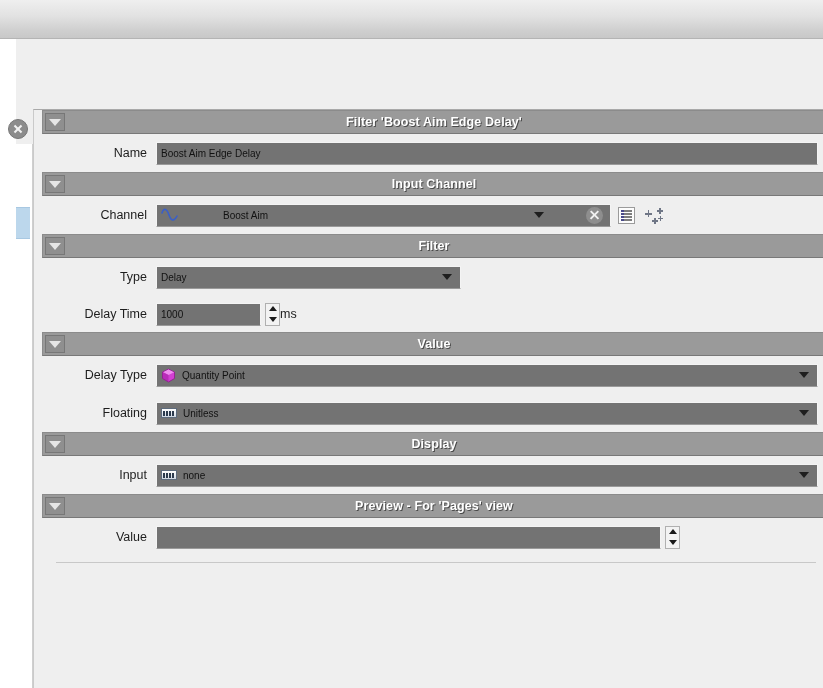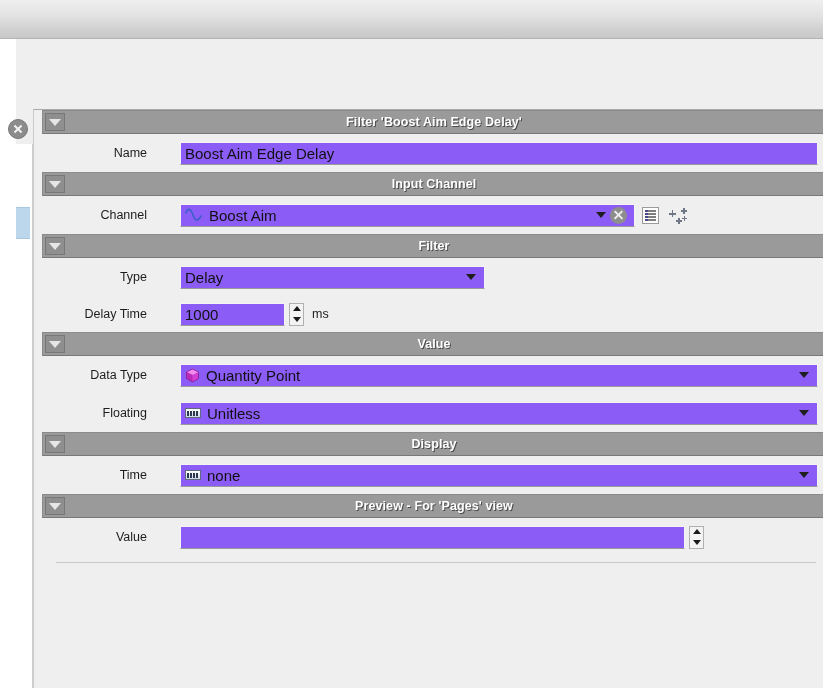--- a/index.html
+++ b/index.html
@@ -135,31 +135,30 @@
     font-size: 12.5px;
     color: #1d1d1d;
     box-sizing: border-box;
     flex: 0 0 auto;
   }
 
   
   .fld {
     position: relative;
     height: 23px;
-    background: #8b5cf6;
+    background: #737373;
     border: 1px solid #f4f4f4;
     border-bottom: 1px solid #9a9a9a;
     box-sizing: border-box;
     display: flex;
     align-items: center;
     padding: 0 4px;
-    font-size: 15px;
+    font-size: 10px;
     color: #111;
     overflow: hidden;
-    margin-left: 24px;
   }
   .fld.flex { flex: 1 1 auto; }
 
   .caret {
     width: 0; height: 0;
     border-left: 5px solid transparent;
     border-right: 5px solid transparent;
     border-top: 6px solid #1e1e1e;
     flex: 0 0 auto;
     margin-left: auto;
@@ -189,21 +188,20 @@
     border-right: 4px solid transparent;
     border-bottom: 5px solid #1a1a1a;
   }
   .spin .dn {
     width: 0; height: 0;
     border-left: 4px solid transparent;
     border-right: 4px solid transparent;
     border-top: 5px solid #1a1a1a;
   }
   .unit-txt {
-    margin-left: 8px;
     font-size: 12.5px;
     color: #1d1d1d;
   }
 
   
   .ic { flex: 0 0 auto; display: inline-flex; align-items: center; }
   .ic-wave { width: 18px; height: 14px; margin-right: 6px; }
   .ic-cube { width: 15px; height: 15px; margin-right: 6px; }
   .ic-ruler {
     width: 16px; height: 10px; margin-right: 6px;
@@ -323,21 +321,21 @@
 
     <div class="sec-header">
       <div class="twisty">
           <div class="tri"></div>
         </div>
       <div class="title">Input Channel</div>
     </div>
 
     <div class="row">
       <div class="lbl">Channel</div>
-      <div class="fld" style="width:455px;">
+      <div class="fld" style="width:455px;gap:38px;">
         <span class="ic ic-wave">
           <svg width="18" height="14" viewBox="0 0 18 14">
             <path d="M1 5 C3 -1, 6 1, 8 7 C10 13, 13 14, 16 8" fill="none" stroke="#3a5fc8" stroke-width="1.6" stroke-linecap="round"></path>
           </svg>
         </span>
         <span class="val-txt">Boost Aim</span>
         <span class="caret"></span>
         <span class="clear-btn"></span>
       </div>
       <div class="list-btn">
@@ -386,21 +384,21 @@
     </div>
 
     <div class="sec-header">
       <div class="twisty">
           <div class="tri"></div>
         </div>
       <div class="title">Value</div>
     </div>
 
     <div class="row">
-      <div class="lbl">Data Type</div>
+      <div class="lbl">Delay Type</div>
       <div class="fld flex">
         <span class="ic ic-cube">
           <svg width="15" height="15" viewBox="0 0 15 15">
             <path d="M7.5 1 L13.5 4 L13.5 10.5 L7.5 14 L1.5 10.5 L1.5 4 Z" fill="#d23fd2"></path>
             <path d="M7.5 1 L13.5 4 L7.5 7 L1.5 4 Z" fill="#ef8bef"></path>
             <path d="M1.5 4 L7.5 7 L7.5 14 L1.5 10.5 Z" fill="#b92bb9"></path>
             <path d="M7.5 1 L13.5 4 L13.5 10.5 L7.5 14 L1.5 10.5 L1.5 4 Z" fill="none" stroke="#8c1a8c" stroke-width="0.8"></path>
           </svg>
         </span>
         <span class="val-txt">Quantity Point</span>
@@ -418,21 +416,21 @@
     </div>
 
     <div class="sec-header">
       <div class="twisty">
           <div class="tri"></div>
         </div>
       <div class="title">Display</div>
     </div>
 
     <div class="row">
-      <div class="lbl">Time</div>
+      <div class="lbl">Input</div>
       <div class="fld flex">
         <span class="ic-ruler"></span>
         <span class="val-txt">none</span>
         <span class="caret"></span>
       </div>
     </div>
 
     <div class="sec-header">
       <div class="twisty">
           <div class="tri"></div>

